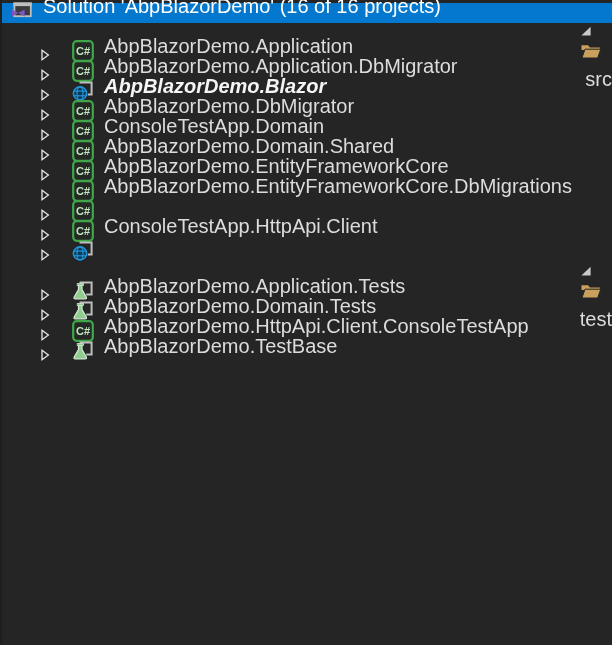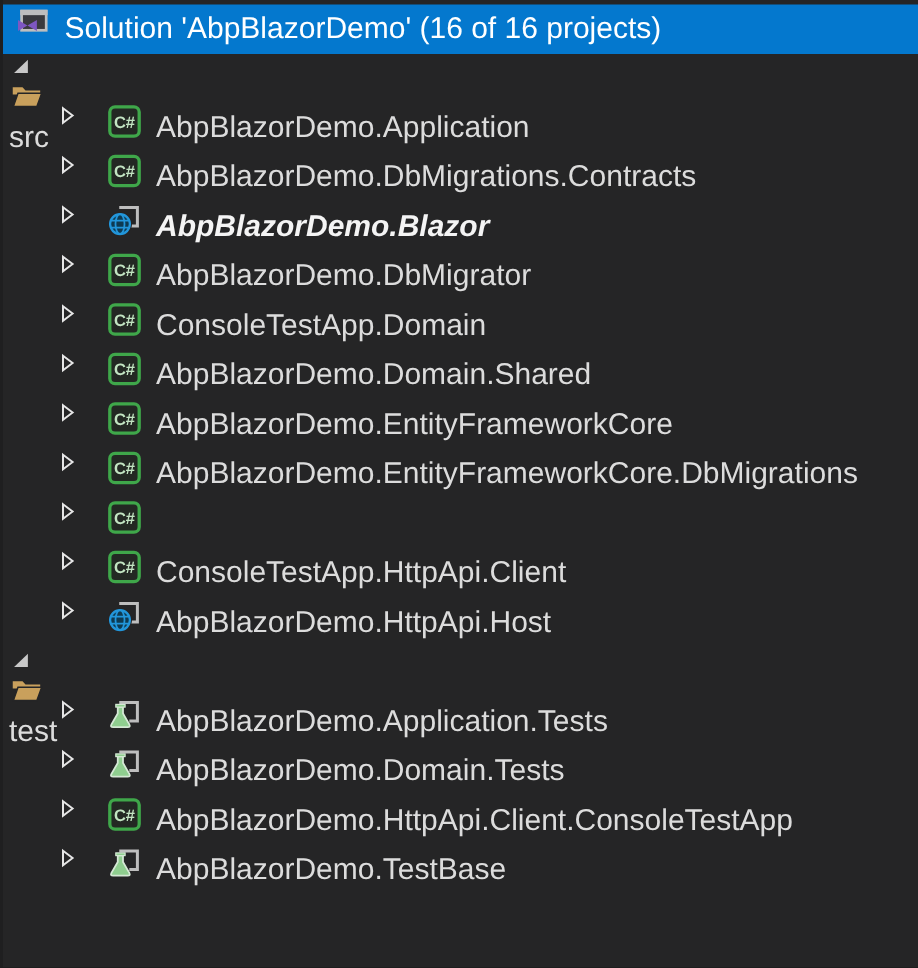--- a/index.html
+++ b/index.html
@@ -13,22 +13,22 @@
     font-family: "Liberation Sans", sans-serif;
     font-size: 20px;
     color: var(--text, #DCDCDC);
     overflow: hidden;
     padding-top: 3px;
     border-left: 2px solid #1f1f20;
   }
 
   .row {
     display: flex;
-    align-items: flex-start;
-    height: 33px;
+    align-items: flex-end;
+    height: 20px;
     white-space: nowrap;
     cursor: default;
   }
   .row.level0 { padding-left: 8px; }
   .row.level1 { padding-left: 4px; flex-direction: column; }
   .row.level2 { padding-left: 35px; }
 
   .arrow {
     width: 16px; height: 16px;
     flex: 0 0 16px;
@@ -110,21 +110,21 @@
           <svg viewBox="0 0 16 16">
             <polygon points="5,3.2 11.4,8 5,12.8" fill="none" stroke="#E6E6E6" stroke-width="1.3"></polygon>
           </svg>
         </span>
     <span class="icon">
           <svg viewBox="0 0 24 24">
             <rect x="2.2" y="2.2" width="19.6" height="19.6" rx="3.5" fill="#232823" stroke="#3FA74A" stroke-width="2.2"></rect>
             <text x="12" y="16.2" text-anchor="middle" font-family="Liberation Sans, sans-serif" font-size="11" font-weight="bold" fill="#C2E4C2">C#</text>
           </svg>
         </span>
-    <span class="label">AbpBlazorDemo.DbMigrations.Contracts</span>
+    <span class="label">AbpBlazorDemo.Application.DbMigrator</span>
   </div>
 
   <div class="row level2 bold">
     <span class="arrow">
           <svg viewBox="0 0 16 16">
             <polygon points="5,3.2 11.4,8 5,12.8" fill="none" stroke="#E6E6E6" stroke-width="1.3"></polygon>
           </svg>
         </span>
     <span class="icon">
           <svg viewBox="0 0 24 24">
@@ -252,21 +252,20 @@
     <span class="icon">
           <svg viewBox="0 0 24 24">
             <path d="M8.5 3.4 H20.6 V15.6 H14.5" fill="none" stroke="#BEBEBE" stroke-width="2"></path>
             <circle cx="9" cy="14.4" r="8" fill="#252526"></circle>
             <circle cx="9" cy="14.4" r="6.6" fill="#0E3A52" stroke="#2296DB" stroke-width="1.5"></circle>
             <ellipse cx="9" cy="14.4" rx="3" ry="6.6" fill="none" stroke="#2296DB" stroke-width="1.2"></ellipse>
             <line x1="2.7" y1="12.1" x2="15.3" y2="12.1" stroke="#2296DB" stroke-width="1.2"></line>
             <line x1="2.7" y1="16.8" x2="15.3" y2="16.8" stroke="#2296DB" stroke-width="1.2"></line>
           </svg>
         </span>
-    <span class="label">AbpBlazorDemo.HttpApi.Host</span>
   </div>
 
   <div class="row level1">
     <span class="arrow">
           <svg viewBox="0 0 16 16">
             <polygon points="12.6,3.8 12.6,12.6 3.4,12.6" fill="#C8C8C8"></polygon>
           </svg>
         </span>
     <span class="icon">
           <svg viewBox="0 0 24 24">

